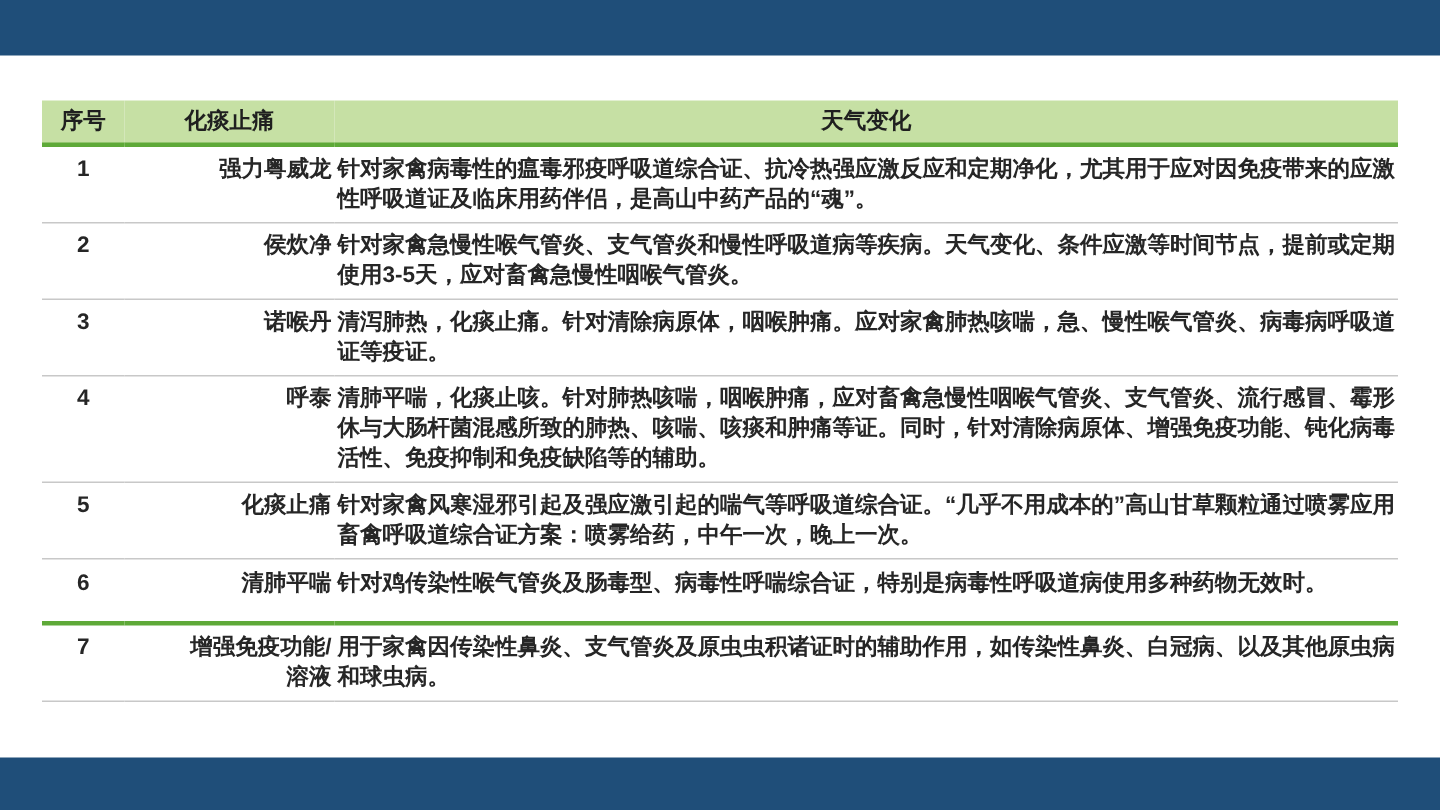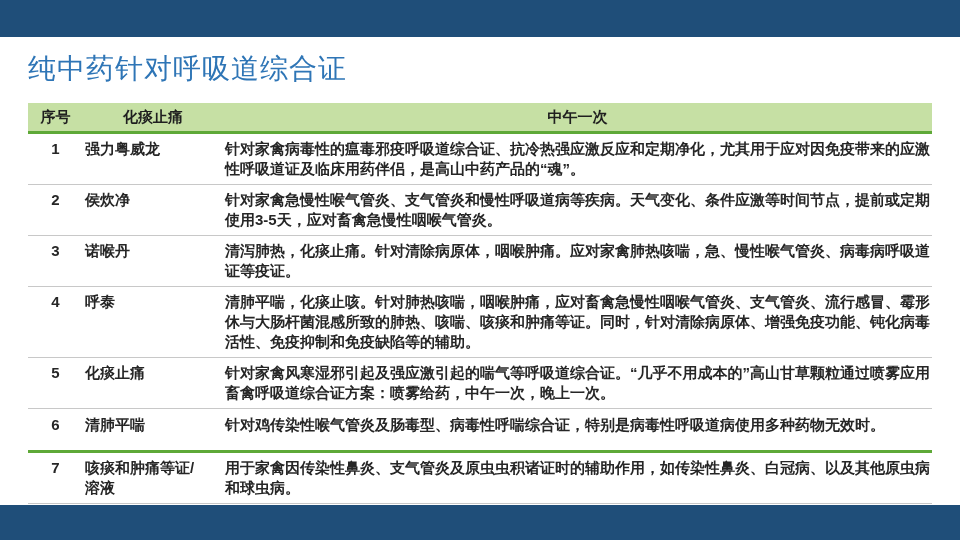--- a/index.html
+++ b/index.html
@@ -56,39 +56,38 @@
   .head-row th{
     text-align:center;
     padding:4px 2px;
     color:#1f1f1f;
   }
   .col-index{width:55px;}
   .col-product{width:140px;}
   tbody tr{border-bottom:1px solid var(--separator-gray);}
   tbody tr.divider-top{border-top:3px solid var(--line-green);}
   .cell-index{text-align:center;}
-  .cell-product{text-align:left;white-space:pre-line;padding-left:3px;}
+  .cell-product{text-align:right;white-space:pre-line;padding-left:3px;}
   .cell-features{text-align:justify;padding-left:3px;padding-right:3px;margin-left:23px;}
   tbody tr.tall td{padding-top:6px;padding-bottom:15px;}
 </style>
 </head>
 <body>
 
 <div class="slide">
   <div class="band band-top"></div>
 
   <div class="content">
-    <h1 class="title">纯中药针对呼吸道综合证</h1>
 
     <table class="product-table">
       <thead>
         <tr class="head-row">
           <th class="col-index">序号</th>
           <th class="col-product">化痰止痛</th>
-          <th class="col-features">中午一次</th>
+          <th class="col-features">天气变化</th>
         </tr>
       </thead>
       <tbody>
         <tr class="row">
           <td class="cell-index">1</td>
           <td class="cell-product">强力粤威龙</td>
           <td class="cell-features">针对家禽病毒性的瘟毒邪疫呼吸道综合证、抗冷热强应激反应和定期净化，尤其用于应对因免疫带来的应激性呼吸道证及临床用药伴侣，是高山中药产品的“魂”。</td>
         </tr>
         <tr class="row">
           <td class="cell-index">2</td>
@@ -110,21 +109,21 @@
           <td class="cell-product">化痰止痛</td>
           <td class="cell-features">针对家禽风寒湿邪引起及强应激引起的喘气等呼吸道综合证。“几乎不用成本的”高山甘草颗粒通过喷雾应用畜禽呼吸道综合证方案：喷雾给药，中午一次，晚上一次。</td>
         </tr>
         <tr class="row tall">
           <td class="cell-index">6</td>
           <td class="cell-product">清肺平喘</td>
           <td class="cell-features">针对鸡传染性喉气管炎及肠毒型、病毒性呼喘综合证，特别是病毒性呼吸道病使用多种药物无效时。</td>
         </tr>
         <tr class="row divider-top">
           <td class="cell-index">7</td>
-          <td class="cell-product">咳痰和肿痛等证/
+          <td class="cell-product">增强免疫功能/
 溶液</td>
           <td class="cell-features">用于家禽因传染性鼻炎、支气管炎及原虫虫积诸证时的辅助作用，如传染性鼻炎、白冠病、以及其他原虫病和球虫病。</td>
         </tr>
       </tbody>
     </table>
   </div>
 
   <div class="band band-bottom"></div>
 </div>
 

